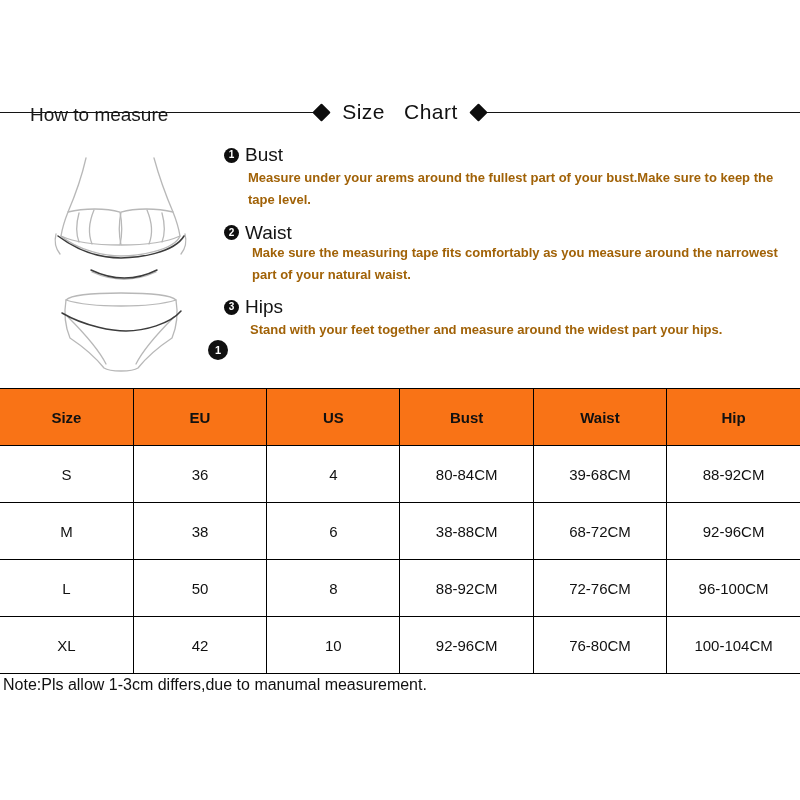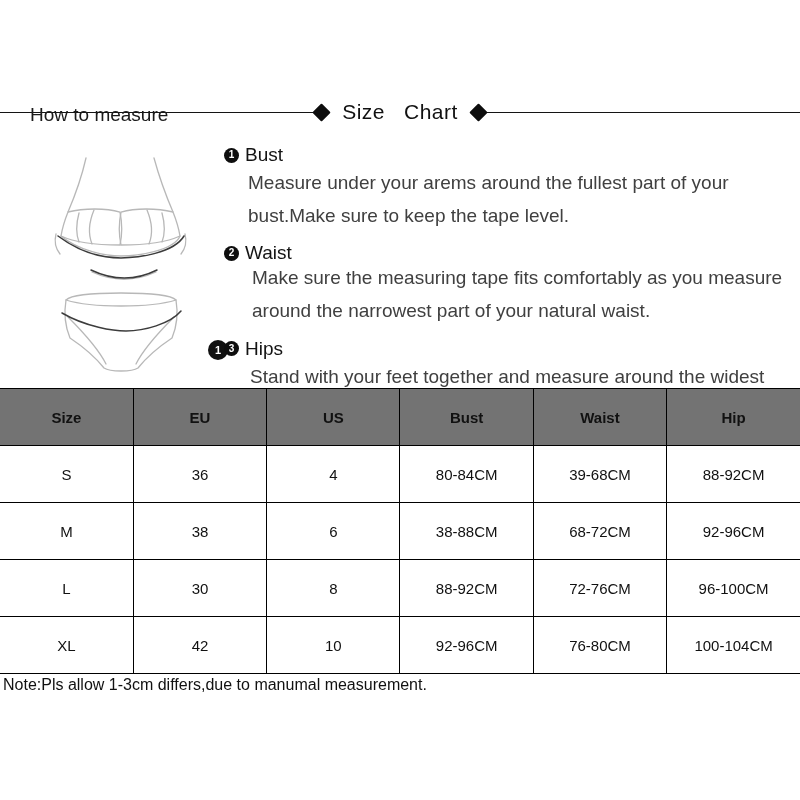--- a/index.html
+++ b/index.html
@@ -105,25 +105,26 @@
     align-items: center;
     justify-content: center;
     flex: 0 0 auto;
     line-height: 1;
   }
   .step-title {
     font-size: 19px;
     color: #141414;
   }
   .step-body {
-    font-size: 19px;
+    font-size: 13px;
     line-height: 1.72;
-    color: #404040;
+    color: #a16207;
     padding-left: 22px;
     margin-top: 1px;
+    font-weight: bold;
   }
   .step.bust .step-body   { padding-left: 24px; }
   .step.waist .step-body  { padding-left: 28px; margin-top: -2px; }
   .step.hips  .step-body  { padding-left: 26px; margin-top: 1px; }
 
   
   .size-table {
     position: absolute;
     left: 0;
     top: 388px;
@@ -135,21 +136,21 @@
   .size-table td {
     border: 1px solid #000000;
     text-align: center;
     font-size: 15px;
     color: #111111;
     height: 56px;
     padding: 0;
     font-weight: normal;
   }
   .size-table thead th {
-    background: #737373;
+    background: #f97316;
     font-weight: bold;
     font-size: 15px;
   }
   .size-table td { background: #ffffff; }
   .size-table th:first-child,
   .size-table td:first-child { border-left: none; }
   .size-table th:last-child,
   .size-table td:last-child { border-right: none; margin-top: 15px; }
 
   
@@ -269,21 +270,21 @@
     <tr>
       <td>M</td>
       <td>38</td>
       <td>6</td>
       <td>38-88CM</td>
       <td>68-72CM</td>
       <td>92-96CM</td>
     </tr>
     <tr>
       <td>L</td>
-      <td>30</td>
+      <td>50</td>
       <td>8</td>
       <td>88-92CM</td>
       <td>72-76CM</td>
       <td>96-100CM</td>
     </tr>
     <tr>
       <td>XL</td>
       <td>42</td>
       <td>10</td>
       <td>92-96CM</td>

